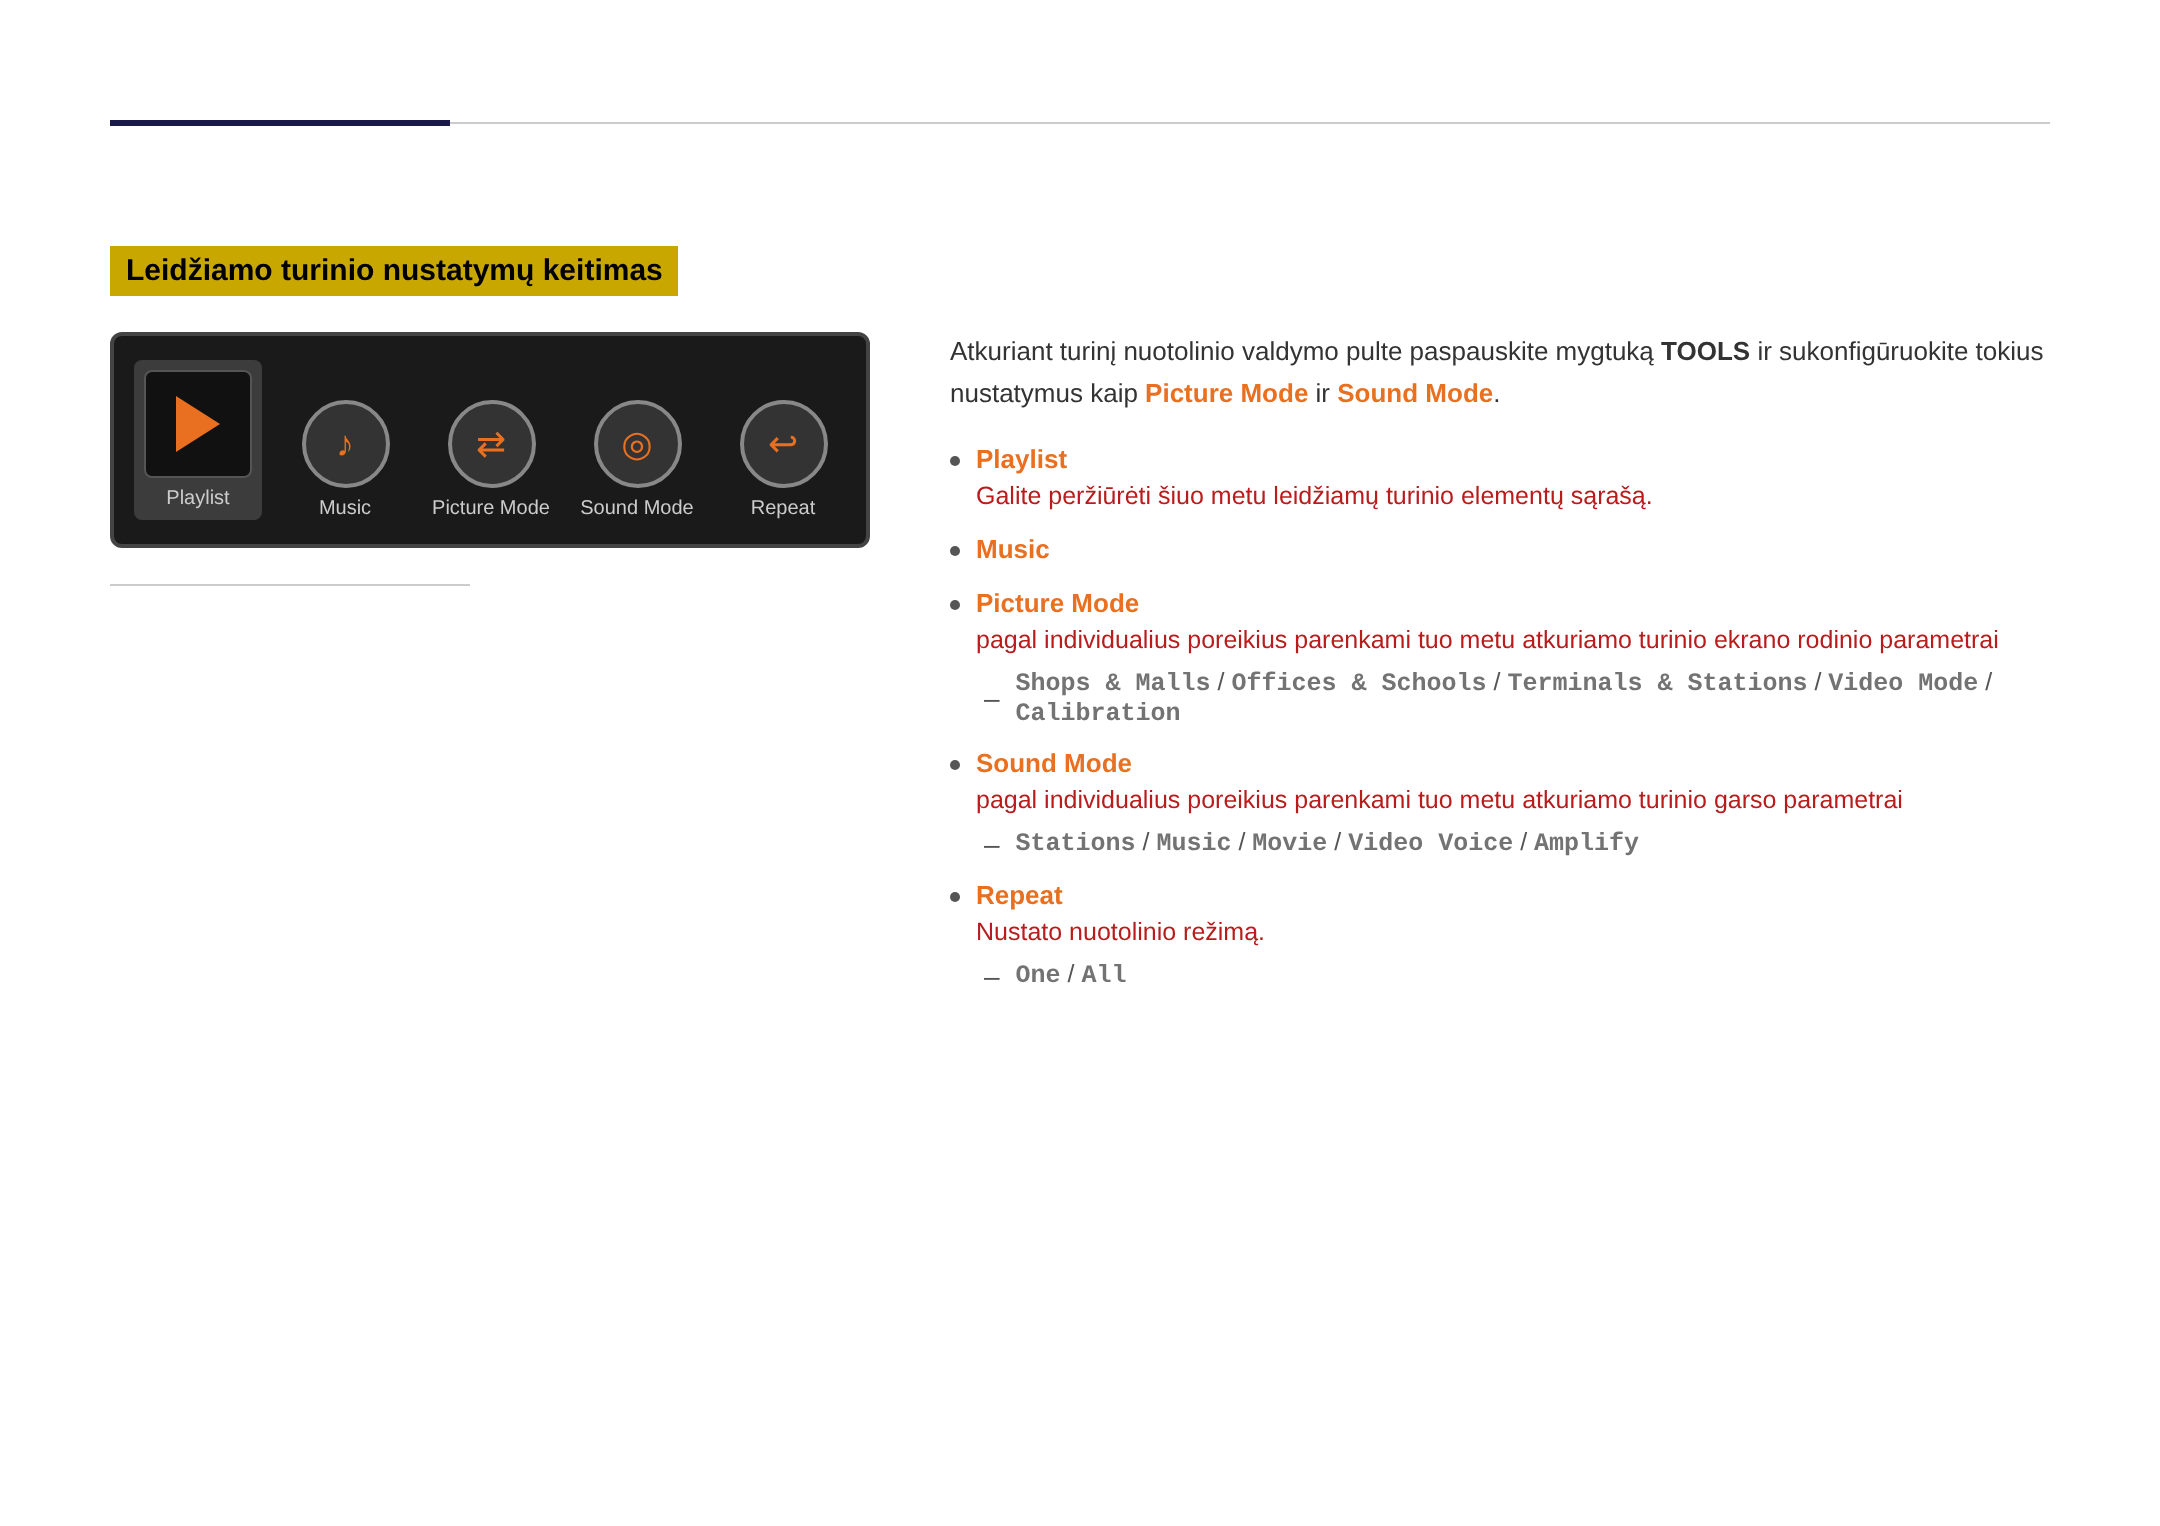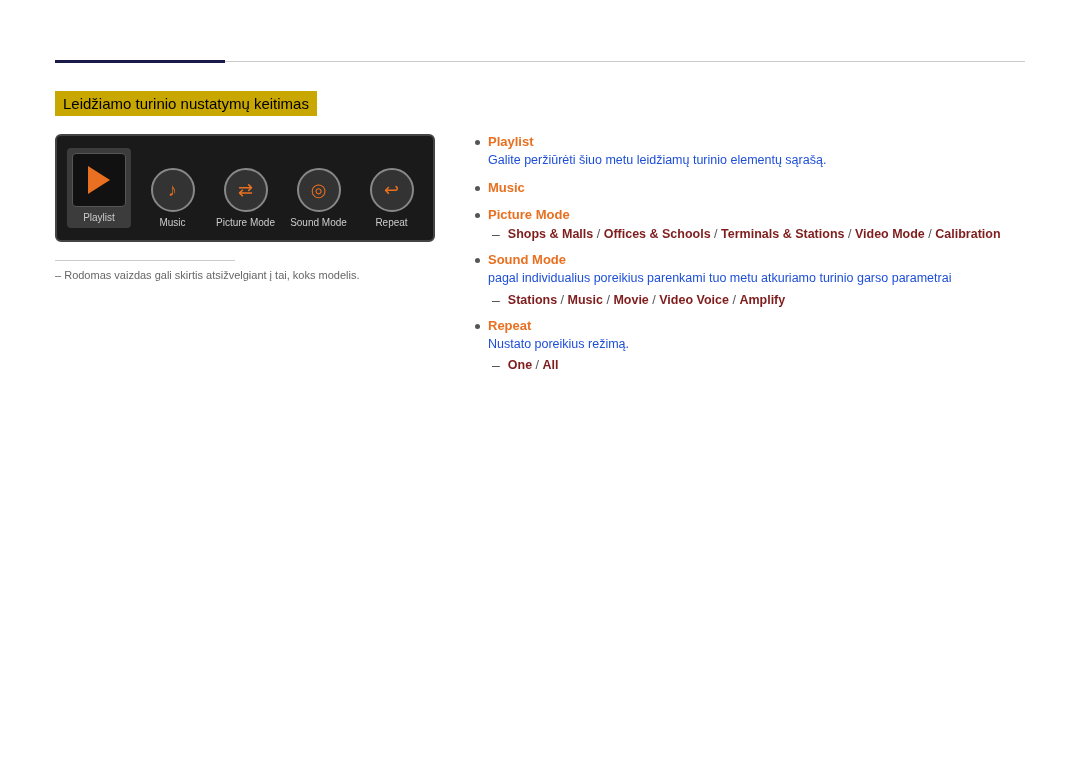--- a/index.html
+++ b/index.html
@@ -33,23 +33,24 @@
       height: 1px;
       background: #ccc;
     }
 
     
     .section-title {
       display: inline-block;
       background: #c8a800;
       color: #000;
       font-size: 15px;
-      font-weight: normal;
+      font-weight: bold;
       padding: 4px 8px;
       margin-bottom: 18px;
+      margin-top: 32px;
     }
 
     
     .main-content {
       display: flex;
       gap: 40px;
       align-items: flex-start;
     }
 
     
@@ -213,21 +214,21 @@
 
     .bullet-title {
       color: #e87020;
       font-weight: bold;
       font-size: 13px;
       display: block;
       margin-bottom: 2px;
     }
 
     .bullet-desc {
-      color: #1d4ed8;
+      color: #b91c1c;
       font-size: 12.5px;
       line-height: 1.5;
     }
 
     .sub-list {
       margin-top: 4px;
       padding-left: 0;
       list-style: none;
     }
 
@@ -244,22 +245,23 @@
       font-size: 14px;
       margin-left: 4px;
     }
 
     .sub-options {
       color: #333;
       font-size: 12.5px;
     }
 
     .sub-options .orange-link {
-      color: #7f1d1d;
+      color: #737373;
       font-weight: bold;
+      font-family: Liberation Mono, monospace;
     }
 
     .sep {
       color: #555;
     }
   </style>
 </head>
 <body>
 
 <div class="page">
@@ -311,29 +313,28 @@
         <div class="toolbar-item">
           <div class="icon-circle active-item">
             <span class="repeat-icon">↩</span>
           </div>
           <span class="item-label">Repeat</span>
         </div>
 
       </div>
 
       <div class="divider-line"></div>
-      <p class="note-text">
-        <span>– </span>
-        <span>Rodomas vaizdas gali skirtis atsižvelgiant į tai, koks modelis.</span>
+
+    </div>
+
+    <div class="right-panel">
+
+      <p class="intro-text">
+        <span>Atkuriant turinį nuotolinio valdymo pulte paspauskite mygtuką </span><span class="bold-link">TOOLS</span><span> ir sukonfigūruokite tokius nustatymus kaip </span><span class="orange-link">Picture Mode</span><span> ir </span><span class="orange-link">Sound Mode</span><span>.</span>
       </p>
-
-    </div>
-
-    <div class="right-panel">
-
 
       <ul class="bullet-list">
 
         <li>
           <div class="bullet-dot"></div>
           <div class="bullet-content">
             <span class="bullet-title">Playlist</span>
             <span class="bullet-desc">Galite peržiūrėti šiuo metu leidžiamų turinio elementų sąrašą.</span>
           </div>
         </li>
@@ -342,20 +343,21 @@
           <div class="bullet-dot"></div>
           <div class="bullet-content">
             <span class="bullet-title">Music</span>
           </div>
         </li>
 
         <li>
           <div class="bullet-dot"></div>
           <div class="bullet-content">
             <span class="bullet-title">Picture Mode</span>
+            <span class="bullet-desc">pagal individualius poreikius parenkami tuo metu atkuriamo turinio ekrano rodinio parametrai</span>
             <ul class="sub-list">
               <li>
                 <span class="sub-dash">–</span>
                 <span class="sub-options">
                   <span class="orange-link">Shops &amp; Malls</span><span class="sep"> / </span><span class="orange-link">Offices &amp; Schools</span><span class="sep"> / </span><span class="orange-link">Terminals &amp; Stations</span><span class="sep"> / </span><span class="orange-link">Video Mode</span><span class="sep"> / </span><span class="orange-link">Calibration</span>
                 </span>
               </li>
             </ul>
           </div>
         </li>
@@ -373,21 +375,21 @@
                 </span>
               </li>
             </ul>
           </div>
         </li>
 
         <li>
           <div class="bullet-dot"></div>
           <div class="bullet-content">
             <span class="bullet-title">Repeat</span>
-            <span class="bullet-desc">Nustato poreikius režimą.</span>
+            <span class="bullet-desc">Nustato nuotolinio režimą.</span>
             <ul class="sub-list">
               <li>
                 <span class="sub-dash">–</span>
                 <span class="sub-options">
                   <span class="orange-link">One</span><span class="sep"> / </span><span class="orange-link">All</span>
                 </span>
               </li>
             </ul>
           </div>
         </li>

